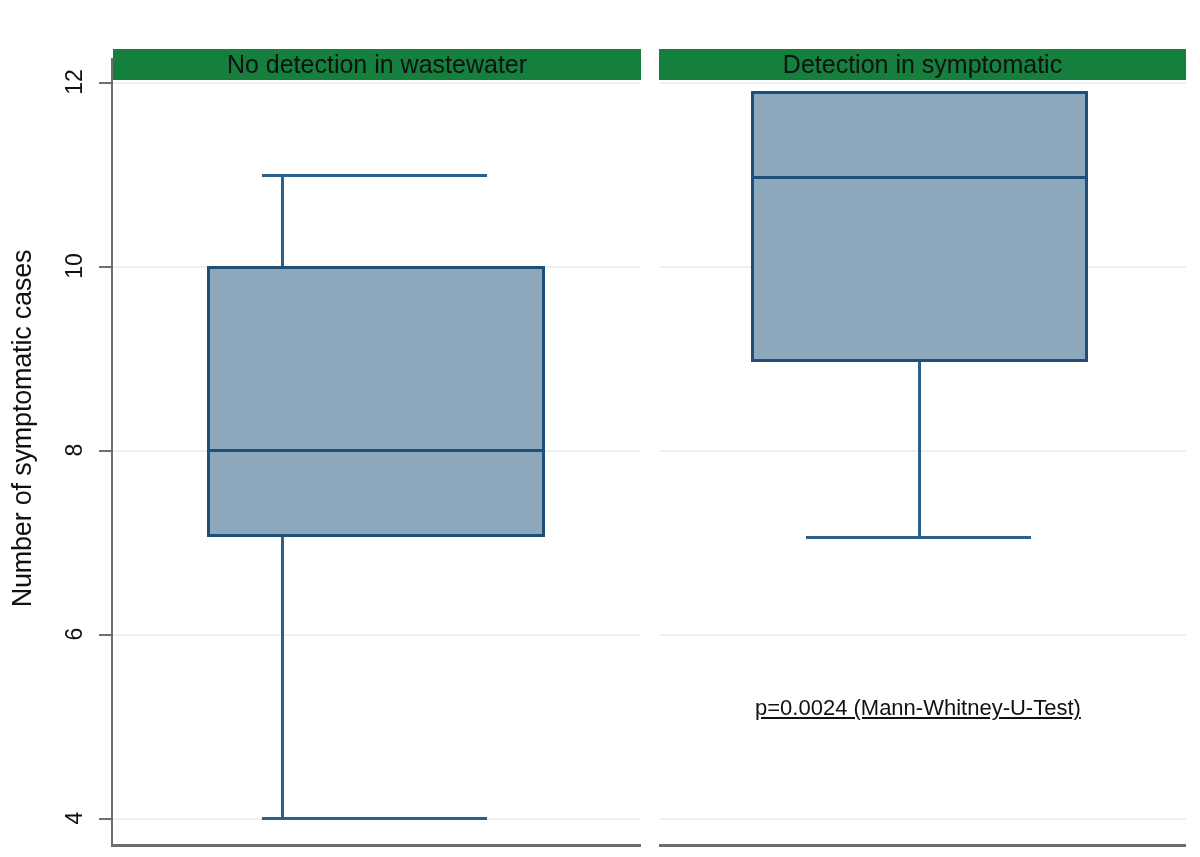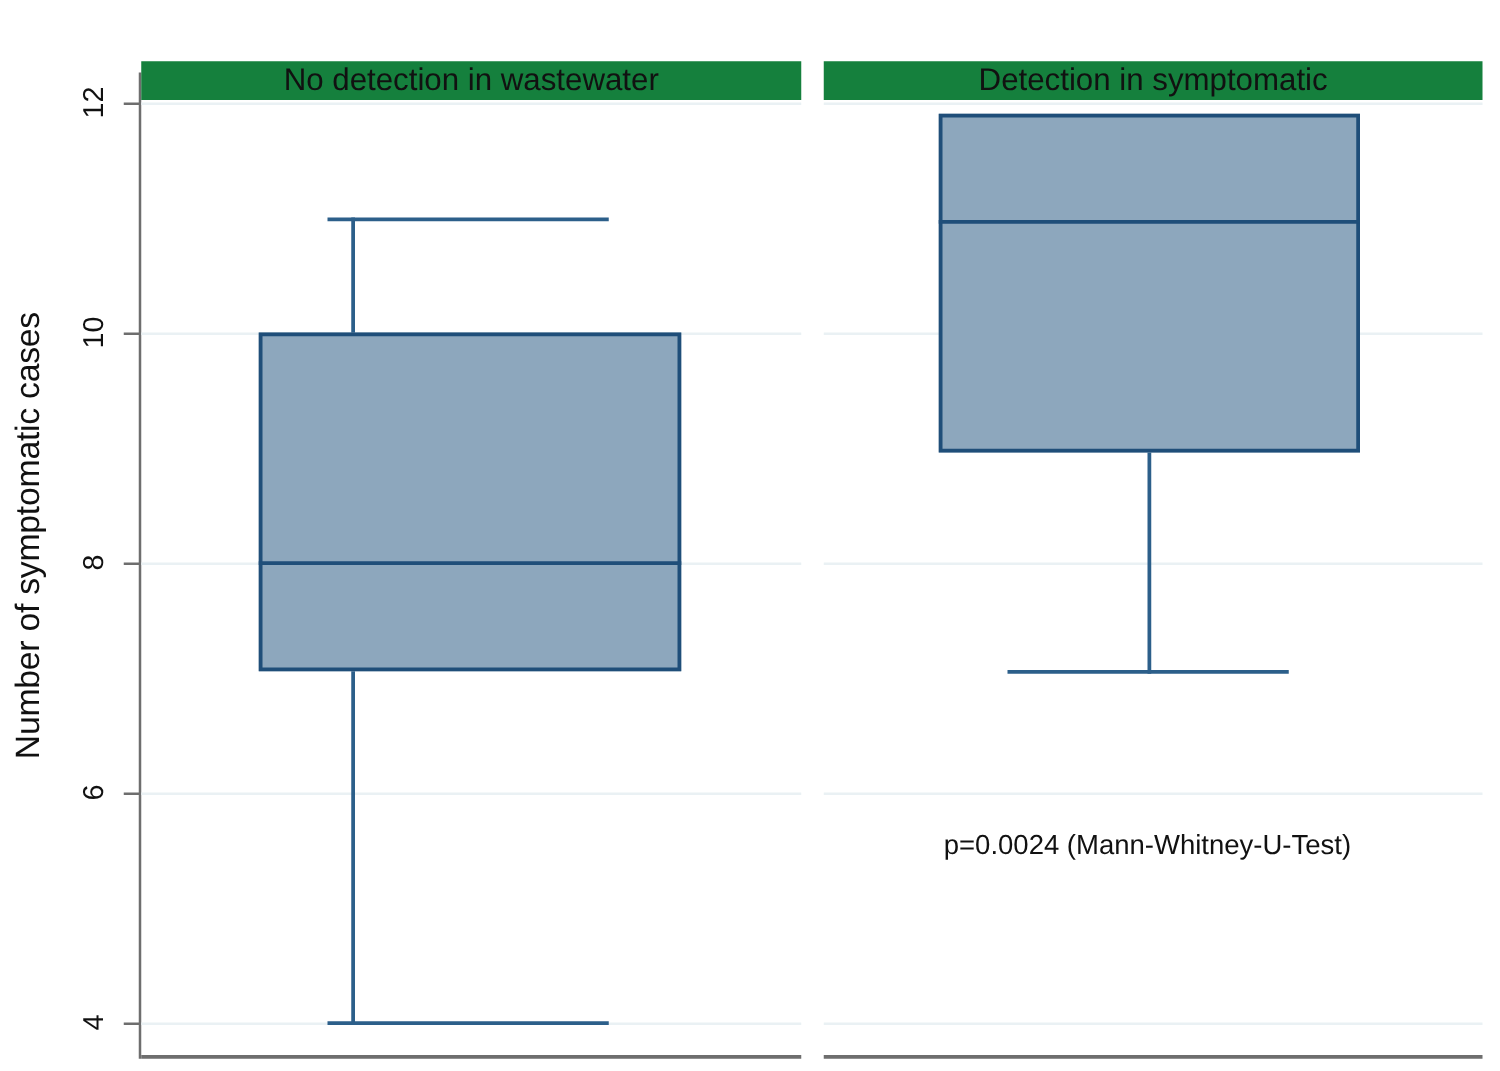--- a/index.html
+++ b/index.html
@@ -193,15 +193,15 @@
     <div class="box-rect" style="left:92px; top:33px; width:337px; height:271px;"></div>
 
     <div class="median-line" style="left:92px; top:118px; width:337px;"></div>
 
     <div class="whisker-stem" style="left:259px; top:304px; height:177px;"></div>
     <div class="whisker-cap" style="left:147px; top:478px; width:225px;"></div>
 
     <div class="x-axis-line"></div>
   </div>
 
-  <div class="annotation" style="left:755px; top:663px;">p=0.0024 (Mann-Whitney-U-Test)</div>
+  <div class="annotation" style="left:755px; top:695px;text-decoration:underline;">p=0.0024 (Mann-Whitney-U-Test)</div>
 
 </div>
 
 </body></html>

